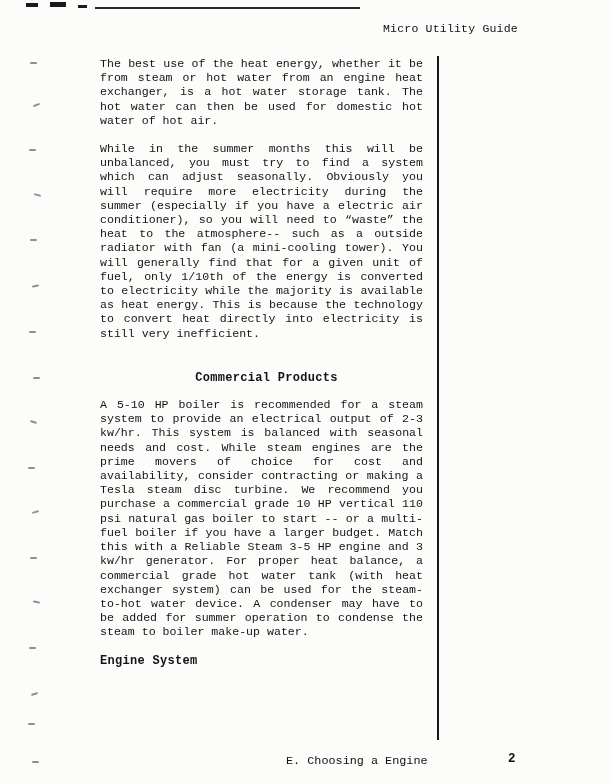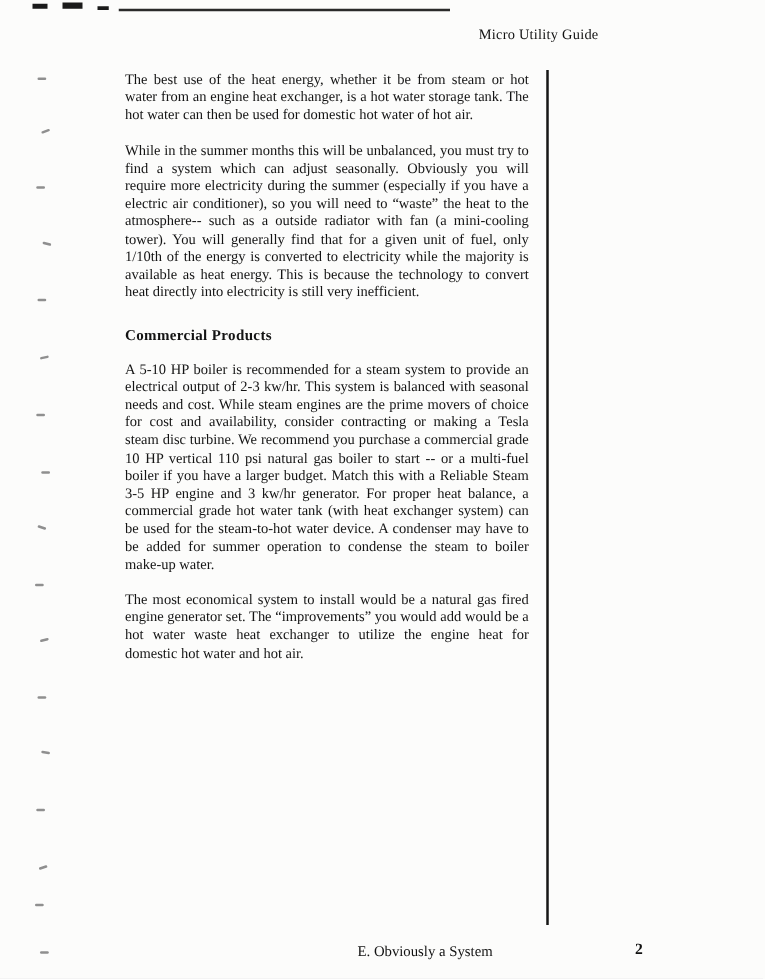--- a/index.html
+++ b/index.html
@@ -2,21 +2,21 @@
 <html><head>
 <meta charset="utf-8">
 <style>
   html, body { margin: 0; padding: 0; background: #e9e9e9; }
   .page {
     position: relative;
     width: 612px;
     height: 783px;
     background: #fcfcfb;
     overflow: hidden;
-    font-family: Liberation Serif, serif;
+    font-family: Liberation Mono, monospace;
     color: #141414;
   }
   .header-title {
     position: absolute;
     top: 22px;
     left: 383px;
     font-size: 11.5px;
     letter-spacing: 0.2px;
     color: #111;
   }
@@ -38,21 +38,21 @@
     text-align: justify;
   }
   .para { margin: 0 10px 14px 0; }
   .heading {
     font-size: 12px;
     font-weight: bold;
     margin: 0 0 13px 0;
     text-align: left;
     letter-spacing: 0.3px;
   }
-  .section-gap { margin-top: 20px; }
+  .section-gap { margin-top: 30px; text-align: center; }
   .sub-gap { margin-top: 8px; }
   .footer-section {
     position: absolute;
     top: 754px;
     left: 286px;
     font-size: 11.8px;
     color: #111;
   }
   .page-number {
     position: absolute;
@@ -102,22 +102,22 @@
 
     <p class="para">The best use of the heat energy, whether it be from steam or hot water from an engine heat exchanger, is a hot water storage tank.  The hot water can then be used for domestic hot water of hot air.</p>
 
     <p class="para">While in the summer months this will be unbalanced, you must try to find a system which can adjust seasonally. Obviously you will require more electricity during the summer (especially if you have a electric air conditioner), so you will need to “waste” the heat to the atmosphere-- such as a outside radiator with fan (a mini-cooling tower). You will generally find that for a given unit of fuel, only 1/10th of the energy is converted to electricity while the majority is available as heat energy.  This is because the technology to convert heat directly into electricity is still very inefficient.</p>
 
     <h2 class="heading section-gap">Commercial Products</h2>
 
 
     <p class="para">A 5-10 HP boiler is recommended for a steam system to provide an electrical output of 2-3 kw/hr.  This system is balanced with seasonal needs and cost.  While steam engines are the prime movers of choice for cost and availability, consider contracting or making a Tesla steam disc turbine.  We recommend you purchase a commercial grade 10 HP vertical 110 psi natural gas boiler to start -- or a multi-fuel boiler if you have a larger budget.  Match this with a Reliable Steam 3-5 HP engine and 3 kw/hr generator.  For proper heat balance, a commercial grade hot water tank (with heat exchanger system) can be used for the steam-to-hot water device.  A condenser may have to be added for summer operation to condense the steam to boiler make-up water.</p>
 
+    <h3 class="heading sub-gap">Engine System</h3>
 
-    <p class="para">The most economical system to install would be a natural gas fired engine generator set.  The “improvements” you would add would be a hot water waste heat exchanger to utilize the engine heat for domestic hot water and hot air.</p>
 
   </div>
 
-  <div class="footer-section">E. Obviously a System</div>
+  <div class="footer-section">E. Choosing a Engine</div>
 
   <div class="page-number">2</div>
 
 </div>
 
 </body></html>

